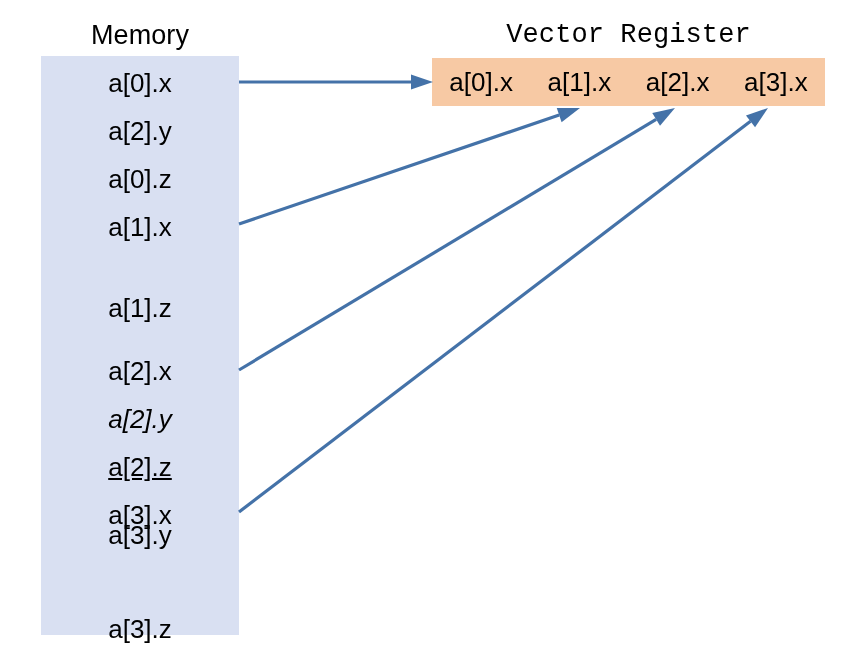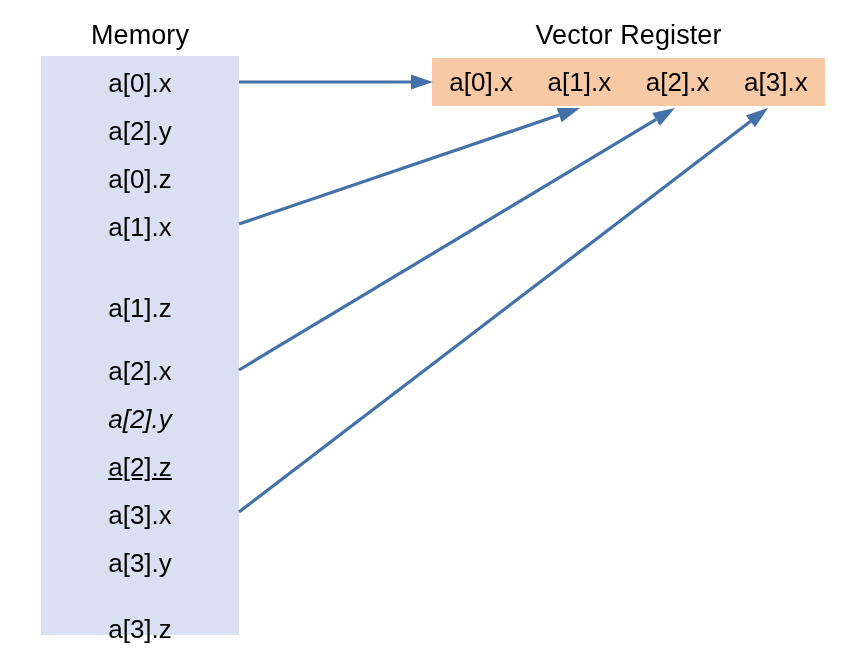--- a/index.html
+++ b/index.html
@@ -38,20 +38,21 @@
   }
   #memory-title {
     left: 27px;
     top: 22px;
     width: 198px;
   }
   #vector-title {
     left: 418px;
     top: 22px;
     width: 393px;
+    font-family: Liberation Mono, monospace;
   }
 
   
   #memory-box {
     position: absolute;
     left: 27px;
     top: 56px;
     width: 198px;
     height: 579px;
     background: #D9E0F2;
@@ -108,21 +109,21 @@
   <div id="memory-box">
       <div class="mem-cell" style="top: 3px;">a[0].x</div>
       <div class="mem-cell" style="top: 51px;">a[2].y</div>
       <div class="mem-cell" style="top: 99px;">a[0].z</div>
       <div class="mem-cell" style="top: 147px;">a[1].x</div>
       <div class="mem-cell" style="top: 228px;">a[1].z</div>
       <div class="mem-cell" style="top: 291px;">a[2].x</div>
       <div class="mem-cell" style="top: 339px; font-style: italic;">a[2].y</div>
       <div class="mem-cell" style="top: 387px; text-decoration: underline;">a[2].z</div>
       <div class="mem-cell" style="top: 435px;">a[3].x</div>
-      <div class="mem-cell" style="top: 483px;">a[3].y</div>
+      <div class="mem-cell" style="top: 455px;">a[3].y</div>
       <div class="mem-cell" style="top: 549px;">a[3].z</div>
     </div>
 
   <div class="col-title" id="vector-title">Vector Register</div>
 
   <div id="vector-box">
       <div class="vec-cell">a[0].x</div>
       <div class="vec-cell">a[1].x</div>
       <div class="vec-cell">a[2].x</div>
       <div class="vec-cell">a[3].x</div>

